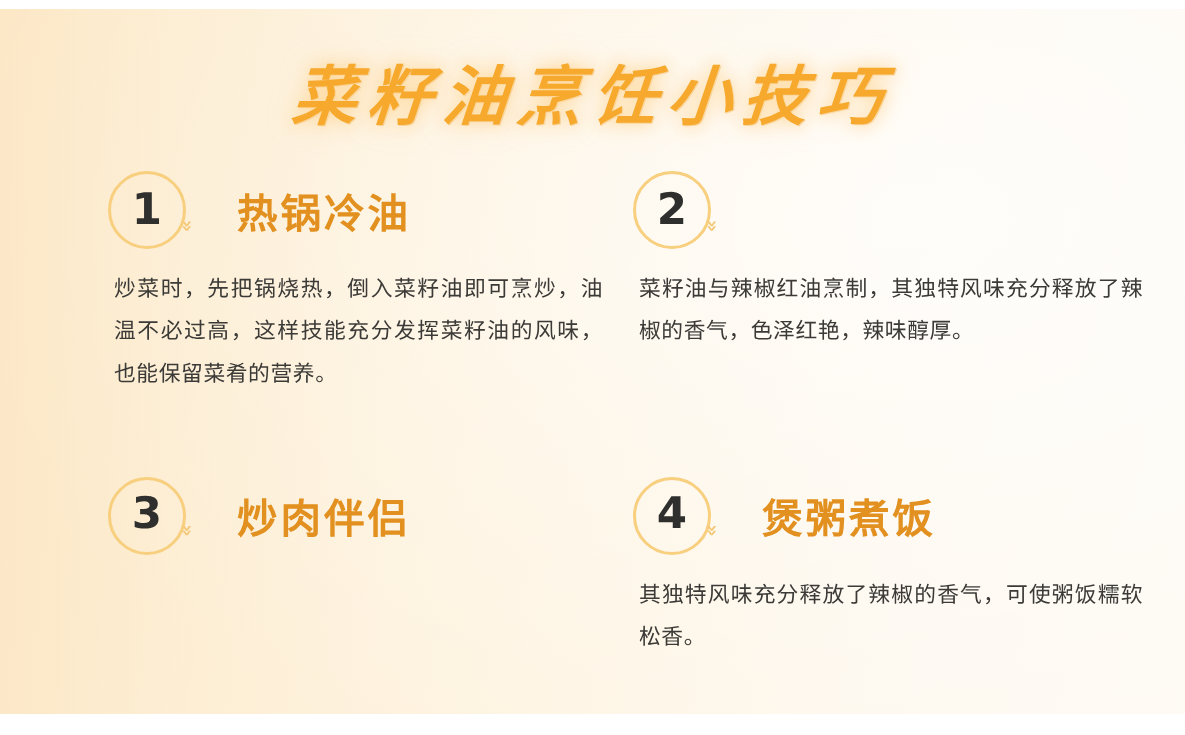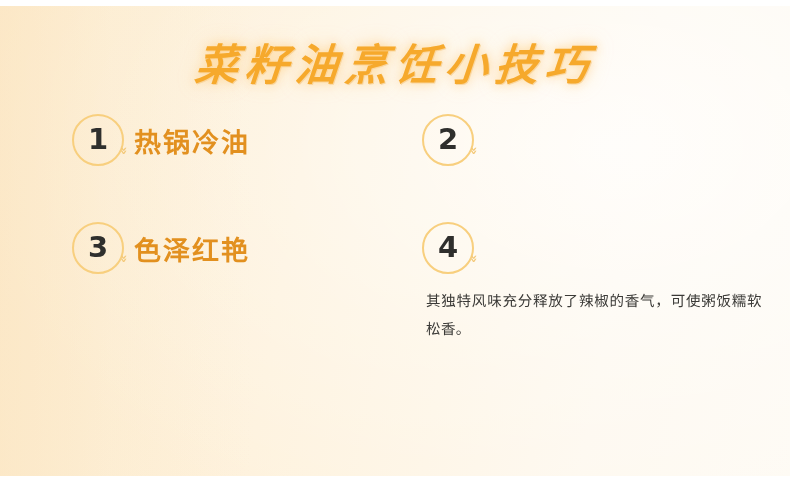--- a/index.html
+++ b/index.html
@@ -121,21 +121,21 @@
     margin-top: 26px;
     color: #f3c878;
     font-size: 13px;
     line-height: 1;
     font-weight: 700;
     transform: rotate(90deg);
     letter-spacing: -1px;
   }
 
   .tip-title {
-    margin-left: 3px;
+    margin-left: 27px;
     font-family: "DejaVu Serif", "Liberation Serif", serif;
     font-size: 27px;
     font-weight: 700;
     letter-spacing: 2px;
     color: #e2901f;
     white-space: nowrap;
   }
 
   .tip-body {
     margin-top: 11px;
@@ -164,39 +164,42 @@
   </div>
 
   <div class="grid">
 
     <div class="tip col1">
       <div class="tip-head">
         <span class="badge">1</span>
         <span class="chev">»</span>
         <span class="tip-title">热锅冷油</span>
       </div>
+      <div class="tip-body">炒菜时，先把锅烧热，倒入菜籽油即可烹炒，油温不必过高，这样技能充分发挥菜籽油的风味，也能保留菜肴的营养。</div>
     </div>
 
     <div class="tip col2">
       <div class="tip-head">
         <span class="badge">2</span>
         <span class="chev">»</span>
       </div>
+      <div class="tip-body">菜籽油与辣椒红油烹制，其独特风味充分释放了辣椒的香气，色泽红艳，辣味醇厚。</div>
     </div>
 
     <div class="tip col1">
       <div class="tip-head">
         <span class="badge">3</span>
         <span class="chev">»</span>
-        <span class="tip-title">色泽红艳</span>
+        <span class="tip-title">炒肉伴侣</span>
       </div>
     </div>
 
     <div class="tip col2">
       <div class="tip-head">
         <span class="badge">4</span>
         <span class="chev">»</span>
+        <span class="tip-title">煲粥煮饭</span>
       </div>
       <div class="tip-body">其独特风味充分释放了辣椒的香气，可使粥饭糯软松香。</div>
     </div>
 
   </div>
 </div>
 
 </body></html>

